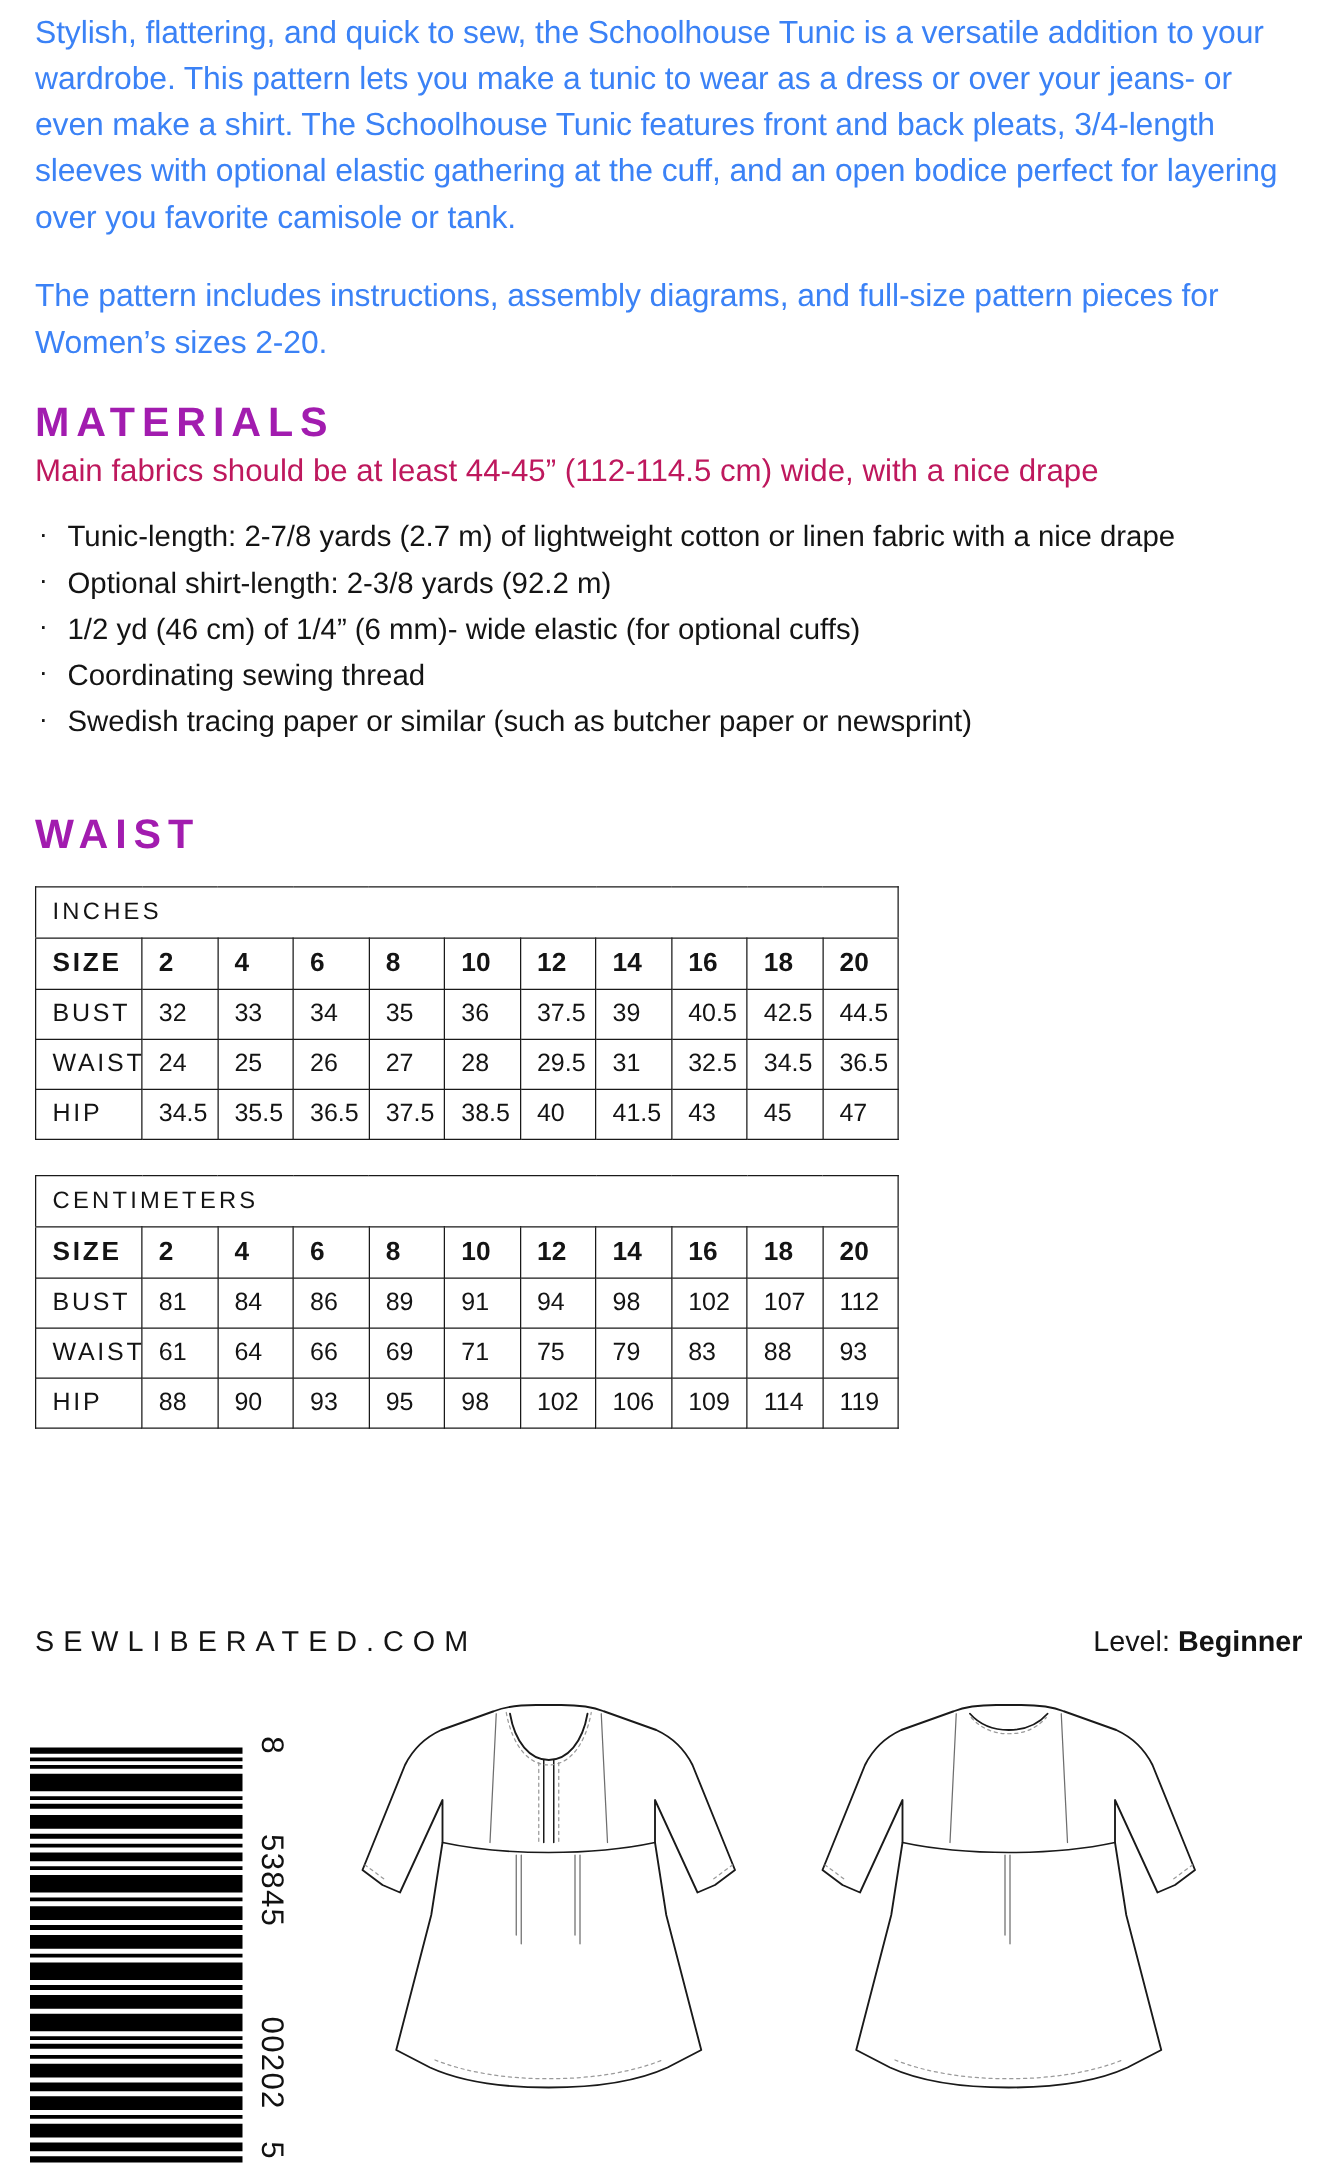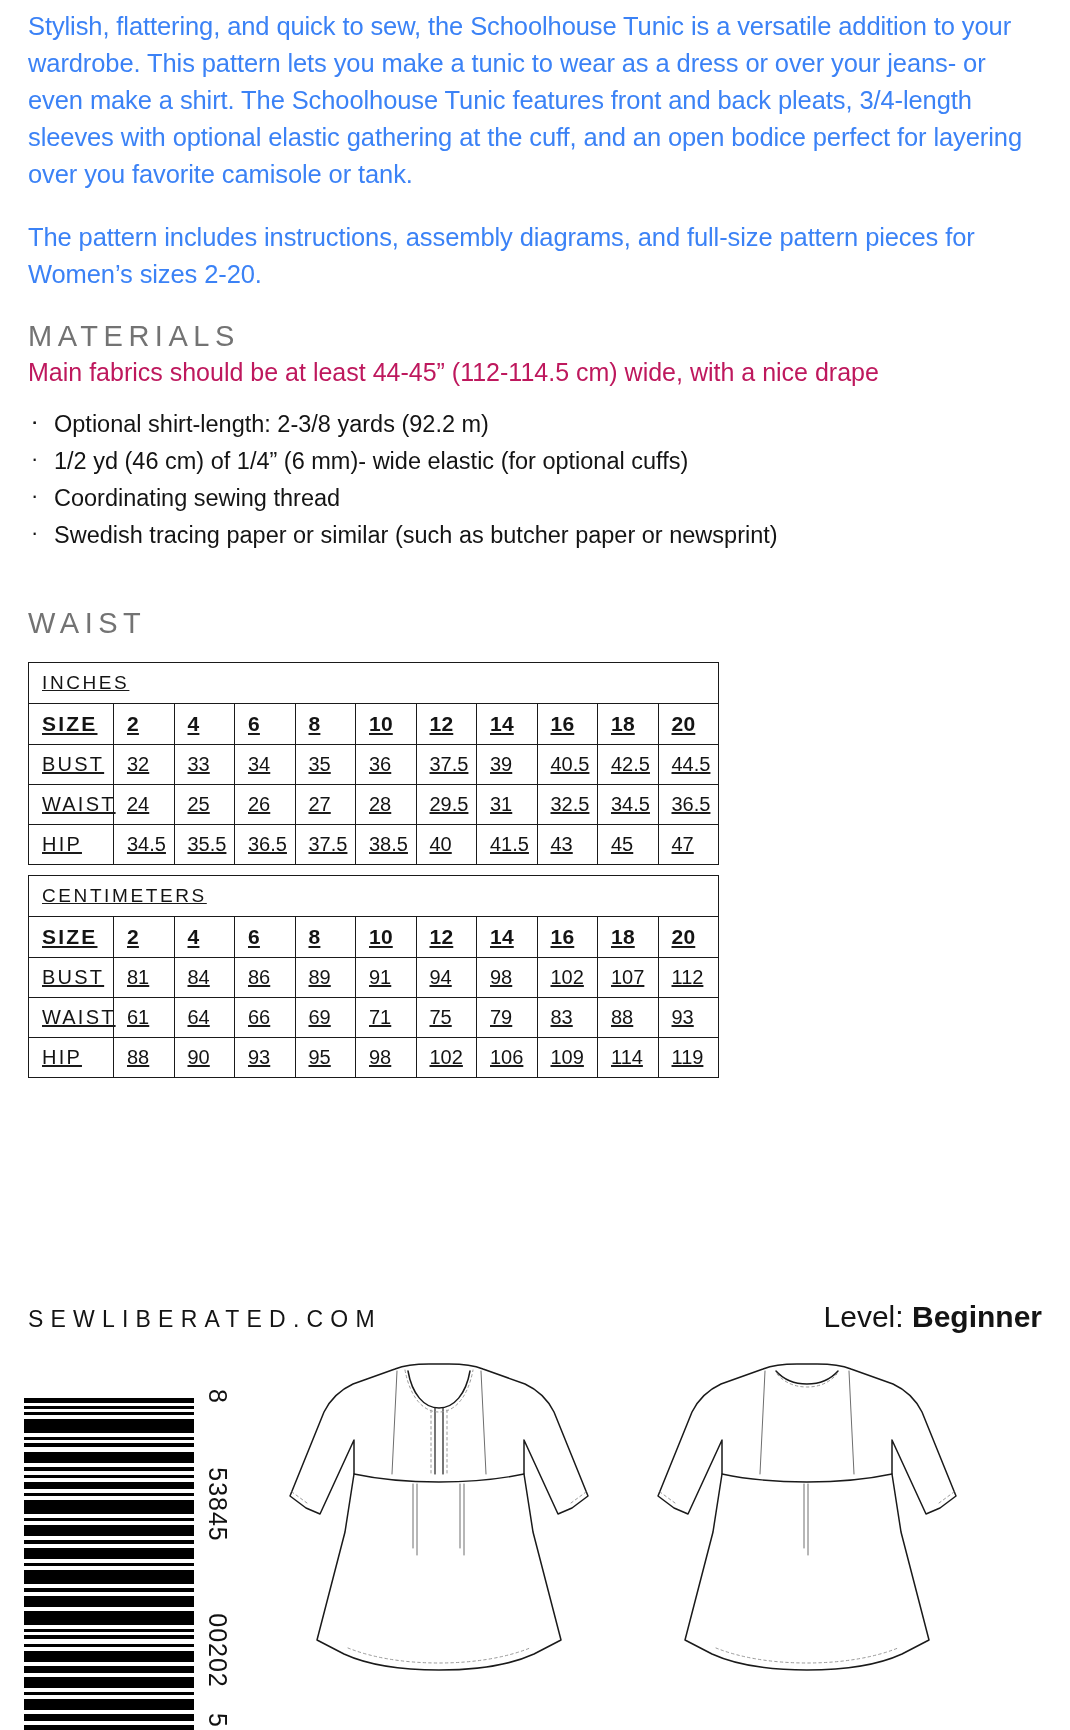--- a/index.html
+++ b/index.html
@@ -31,26 +31,26 @@
     margin: 0 0 26px 0;
     font-size: 25.5px;
     line-height: 37px;
     letter-spacing: -0.1px;
     max-width: 1000px;
     color: #3b82f6;
   }
 
   
   .section-head {
-    font-size: 29px;
+    font-size: 33px;
     letter-spacing: 5.5px;
-    font-weight: 400;
+    font-weight: 700;
     margin: 0 0 2px 0;
     line-height: 1.18;
-    color: #737373;
+    color: #a21caf;
   }
   #materials-section { margin-top: 22px; }
   .sub-line {
     font-size: 25px;
     line-height: 34px;
     margin: 0 0 20px 0;
     color: #be185d;
   }
 
   
@@ -77,23 +77,22 @@
 
   
   #sizing-section { margin-top: 56px; }
   #sizing-section .section-head { margin-bottom: 22px; }
 
   table.size-table {
     border-collapse: collapse;
     border: 1.5px solid #1a1a1a;
     table-layout: fixed;
     width: 686px;
-    margin-bottom: 10px;
+    margin-bottom: 28px;
     background: #fff;
-    text-decoration: underline;
   }
   table.size-table td, table.size-table th {
     border: 1.5px solid #1a1a1a;
     font-weight: 400;
     text-align: left;
     font-size: 20px;
     padding: 8px 0 8px 13px;
     height: 22px;
     color: #141414;
   }
@@ -130,21 +129,21 @@
     align-items: baseline;
     justify-content: space-between;
     text-align: right;
   }
   .brand {
     font-size: 23px;
     letter-spacing: 7.2px;
     color: #141414;
   }
   .level {
-    font-size: 30px;
+    font-size: 23px;
     color: #141414;
     white-space: nowrap;
   }
   .level b { font-weight: bold; }
 
   
   .art-band {
     position: absolute;
     left: 0;
     top: 1368px;
@@ -217,20 +216,21 @@
     <p>Stylish, flattering, and quick to sew, the Schoolhouse Tunic is a versatile addition to your wardrobe. This pattern lets you make a tunic to wear as a dress or over your jeans- or even make a shirt. The Schoolhouse Tunic features front and back pleats, 3/4-length sleeves with optional elastic gathering at the cuff, and an open bodice perfect for layering over you favorite camisole or tank.</p>
     <p>The pattern includes instructions, assembly diagrams, and full-size pattern pieces for Women’s sizes 2-20.</p>
   </div>
 
   <div id="materials-section">
     <h2 class="section-head">MATERIALS</h2>
     <p class="sub-line">Main fabrics should be at least 44-45” (112-114.5 cm) wide, with a nice drape</p>
     <ul class="materials-list">
       <li>
         <span class="bullet">·</span>
+        <span>Tunic-length: 2-7/8 yards (2.7 m) of lightweight cotton or linen fabric with a nice drape</span>
       </li>
       <li>
         <span class="bullet">·</span>
         <span>Optional shirt-length: 2-3/8 yards (92.2 m)</span>
       </li>
       <li>
         <span class="bullet">·</span>
         <span>1/2 yd (46 cm) of 1/4” (6 mm)- wide elastic (for optional cuffs)</span>
       </li>
       <li>

